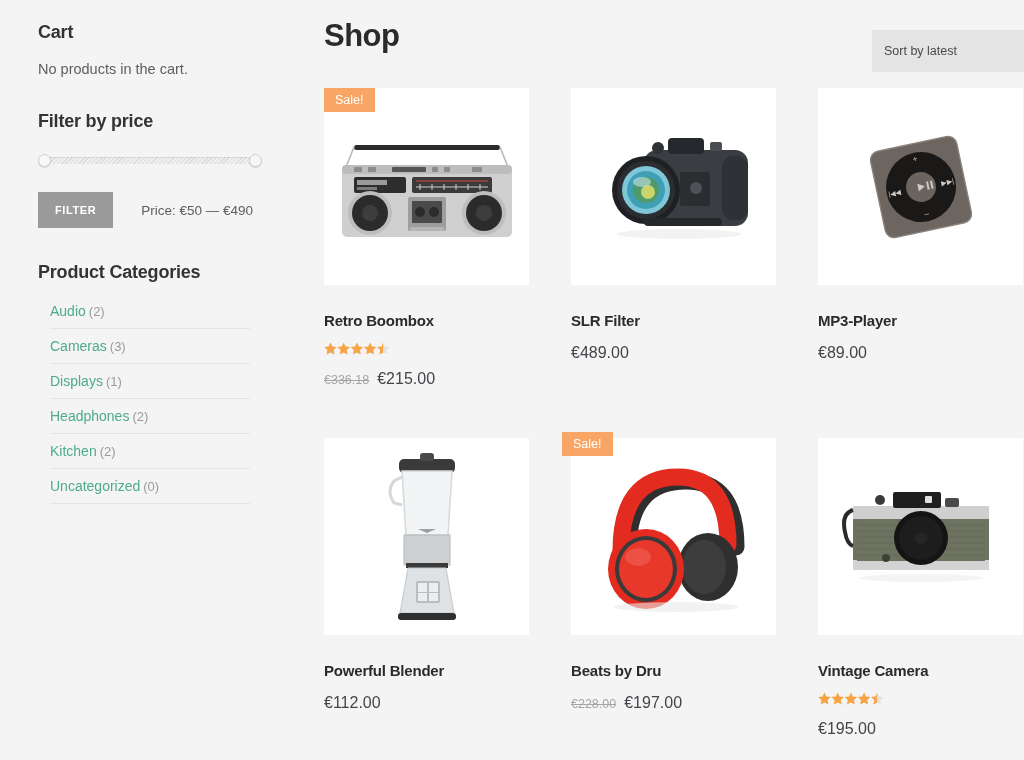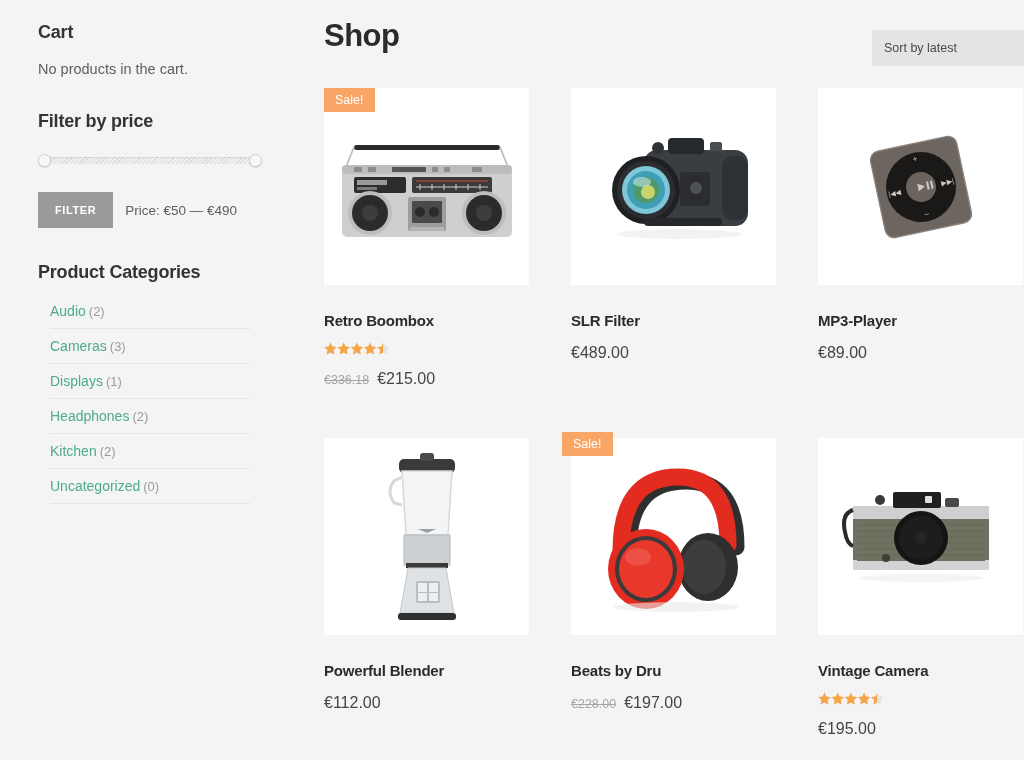--- a/index.html
+++ b/index.html
@@ -34,21 +34,21 @@
   }
   .slider-handle {
     position: absolute; top: 0; width: 13px; height: 13px;
     border-radius: 50%; background: #f7f7f7;
     border: 1px solid #cfcfcf;
     box-shadow: 0 1px 1px rgba(0,0,0,.12);
   }
   .slider-handle.left { left: 0; }
   .slider-handle.right { right: 0; }
 
-  .filter-row { display: flex; align-items: center; gap: 12px; }
+  .filter-row { display: flex; align-items: center; gap: 28px; }
   .filter-btn {
     background: #9a9a9a; color: #fff; border: 0;
     font-size: 11px; font-weight: bold; letter-spacing: .6px;
     padding: 12px 17px; cursor: pointer;
     font-family: "Liberation Sans", sans-serif;
   }
   .price-label { font-size: 13.5px; color: #5e5e5e; }
 
   
   .cat-list { list-style: none; margin: 12px; padding: 0; }
@@ -63,21 +63,21 @@
 
   
   .main { flex: 1; padding: 10px 0 0 24px; position: relative; }
   .shop-head { position: relative; height: 62px; }
   .shop-title {
     font-size: 31px; font-weight: bold; color: #2b2b2b;
     margin: 8px 0 0 0; letter-spacing: -0.5px;
   }
   .sort-select {
     position: absolute; right: 0; top: 12px;
-    width: 152px; height: 36px;
+    width: 152px; height: 42px;
     background: #e4e4e4; border: 0;
     font-size: 12.5px; color: #4a4a4a;
     padding: 0 12px; cursor: pointer;
     display: flex; align-items: center;
     font-family: "Liberation Sans", sans-serif;
   }
 
   
   .grid {
     display: grid;

